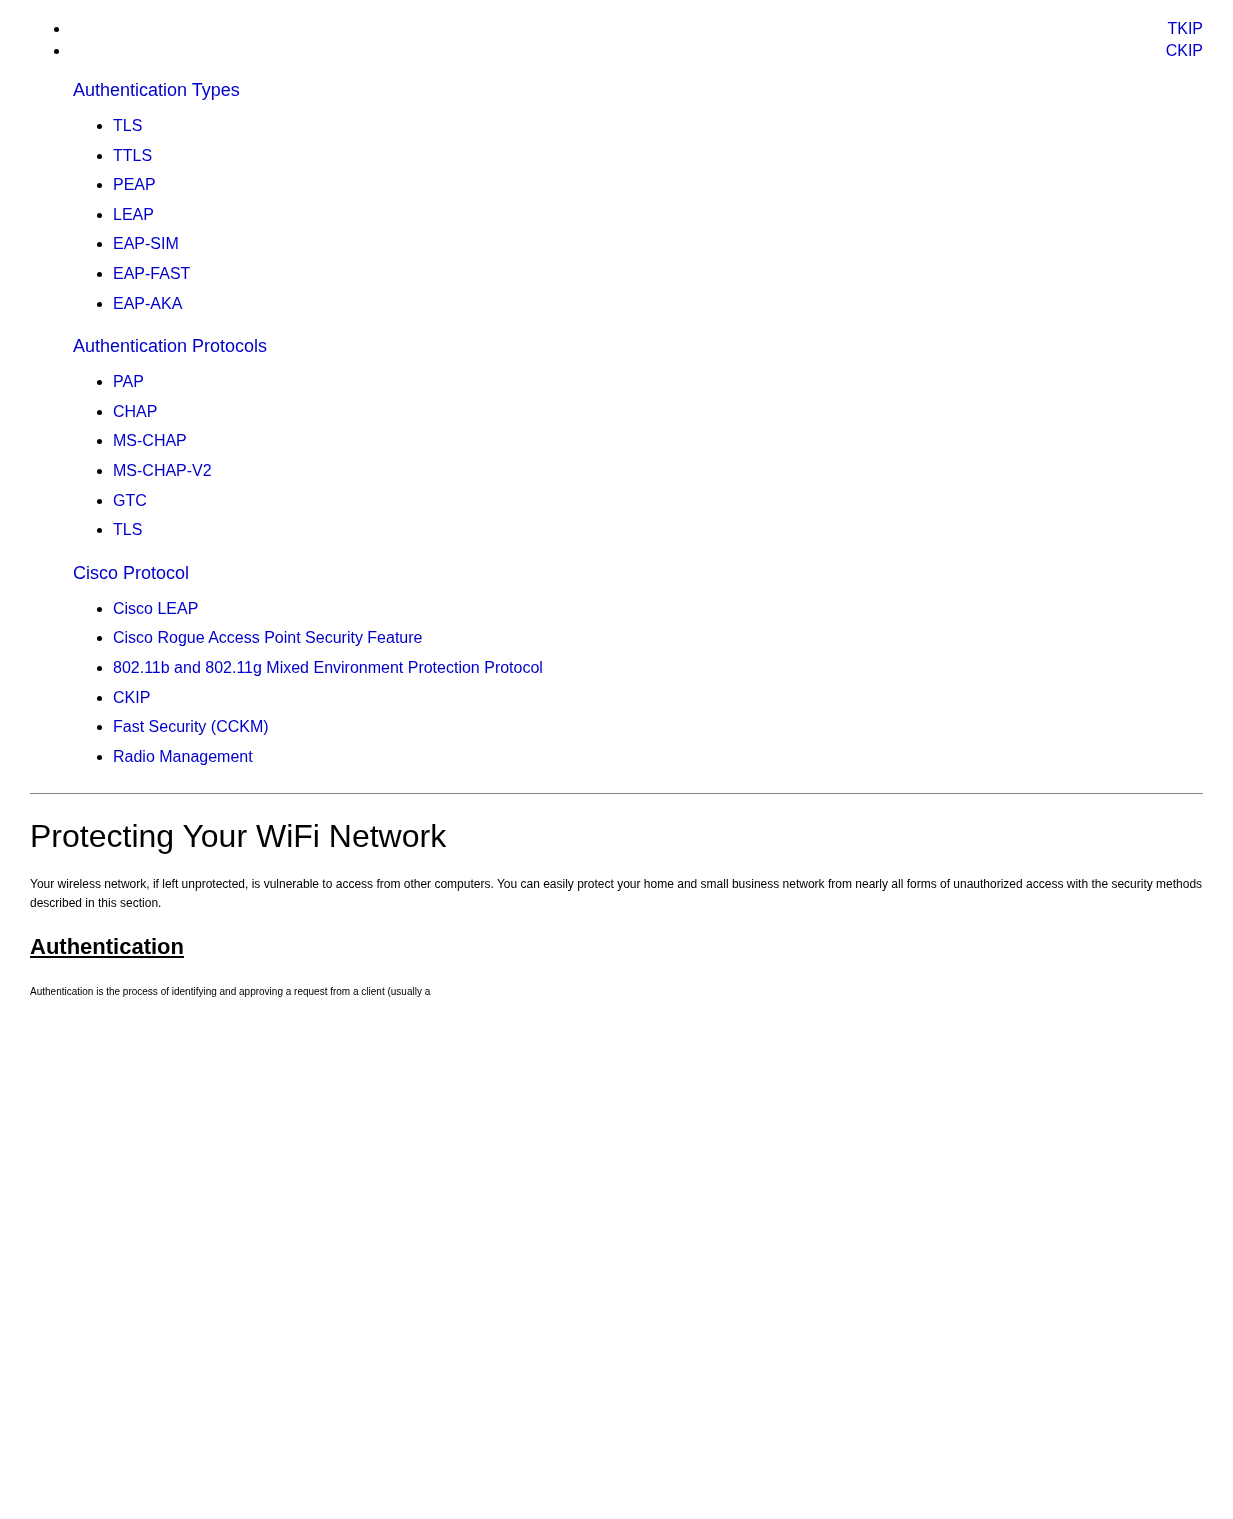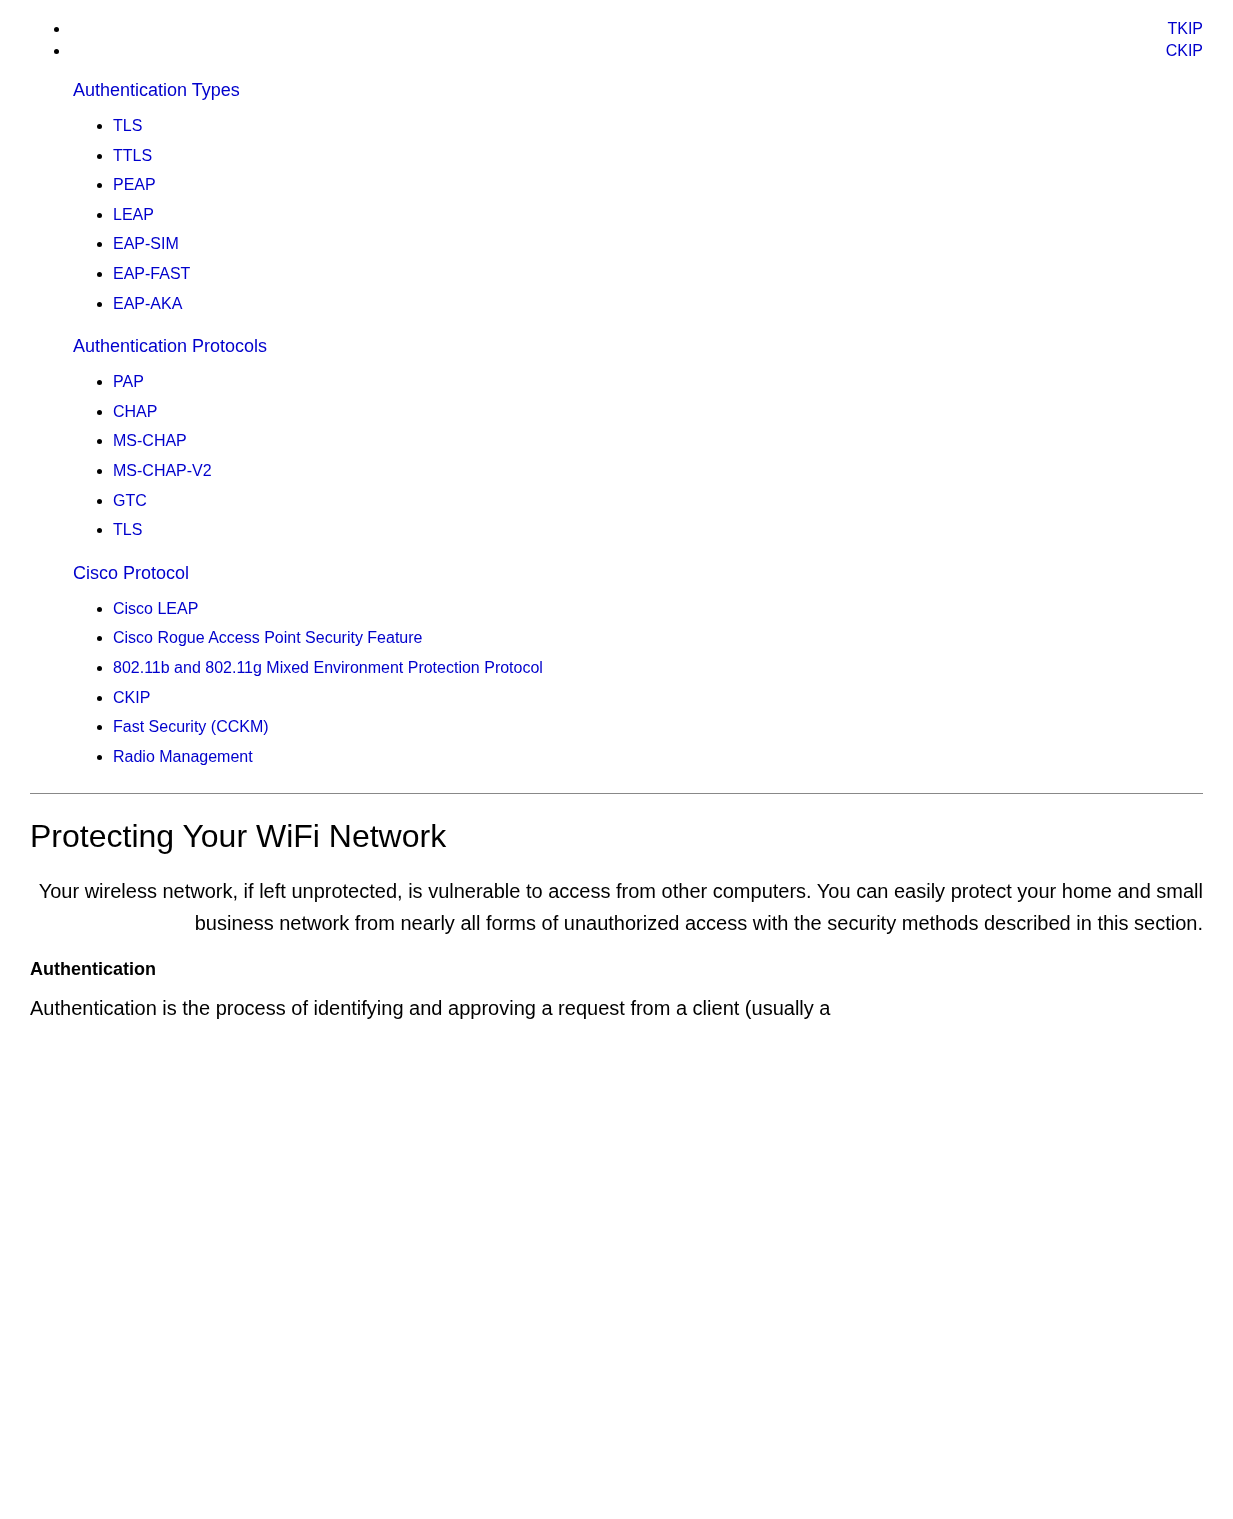--- a/index.html
+++ b/index.html
@@ -74,34 +74,34 @@
     }
 
     .main-title {
       font-size: 32px;
       font-weight: normal;
       margin-bottom: 20px;
       margin-top: 8px;
     }
 
     .main-paragraph {
-      font-size: 20px;
+      font-size: 12px;
       line-height: 1.6;
       margin-bottom: 20px;
-      text-align: right;
     }
 
     .sub-heading {
-      font-size: 18px;
+      font-size: 22px;
       font-weight: bold;
-      margin-bottom: 12px;
+      margin-bottom: 24px;
+      text-decoration: underline;
     }
 
     .sub-paragraph {
-      font-size: 20px;
+      font-size: 10px;
       line-height: 1.6;
       margin-bottom: 8px;
     }
   </style>
 </head>
 <body>
 
 <div class="top-list">
   <ul>
     <li>

